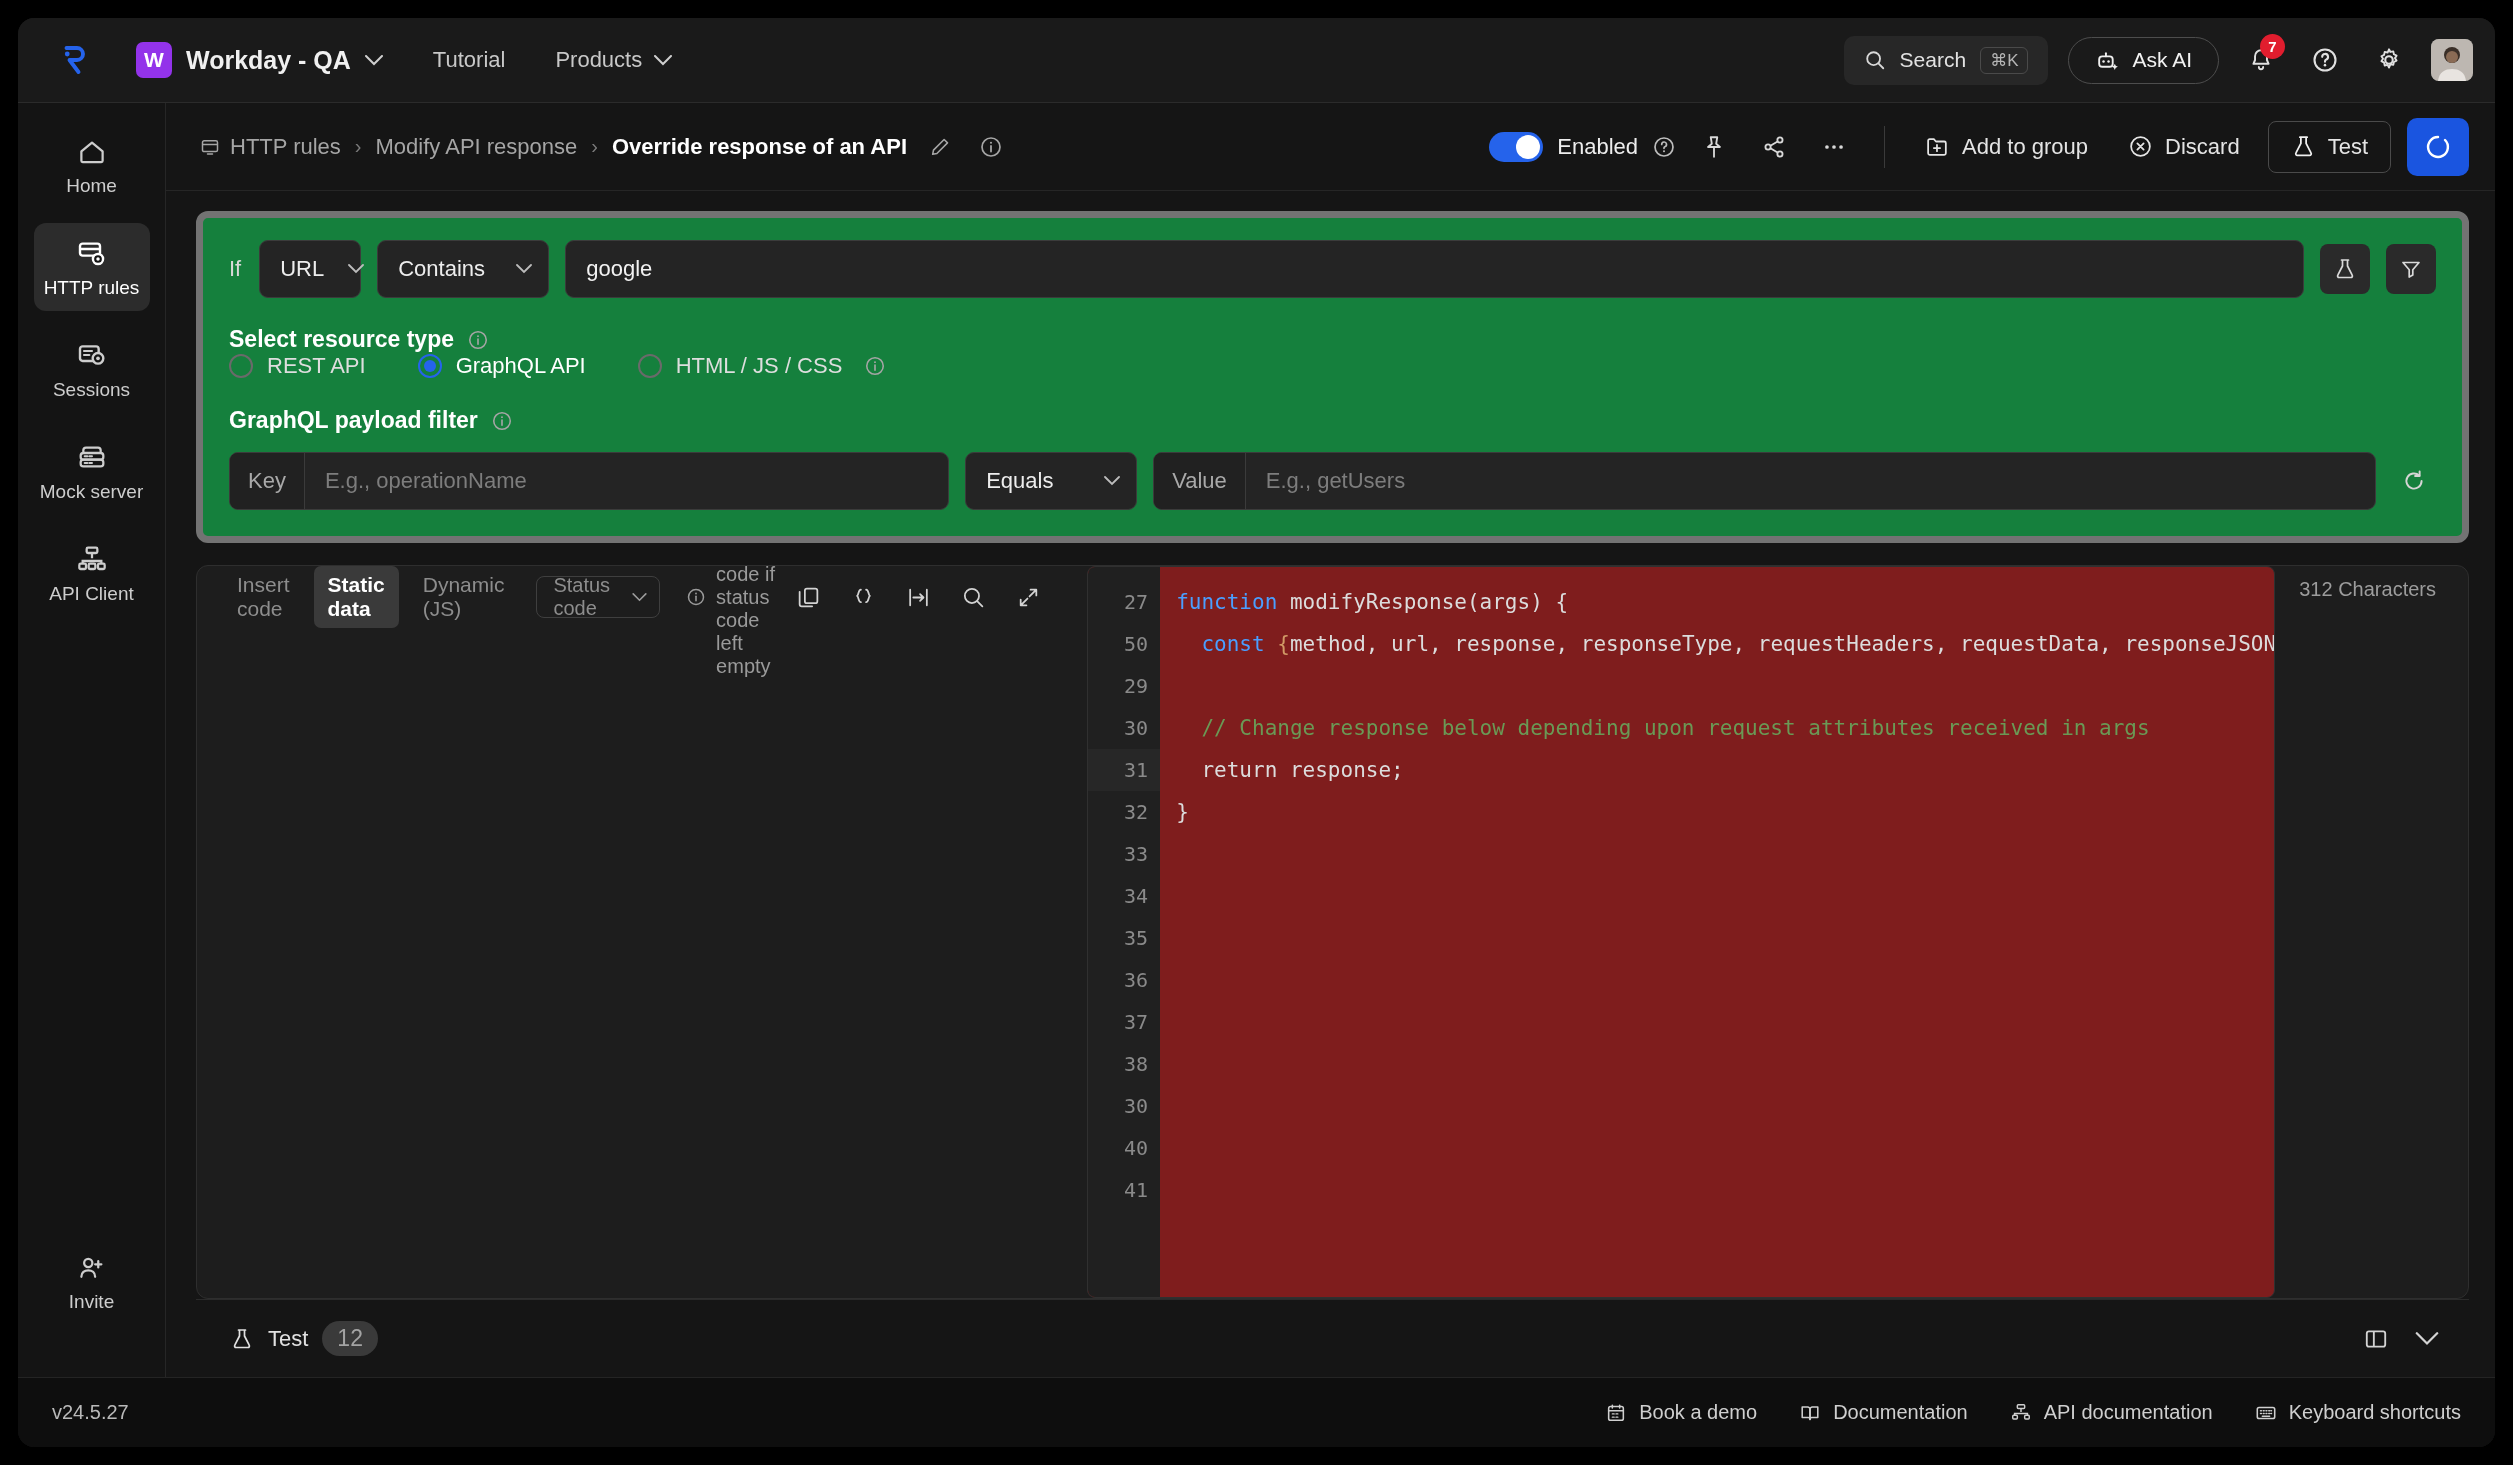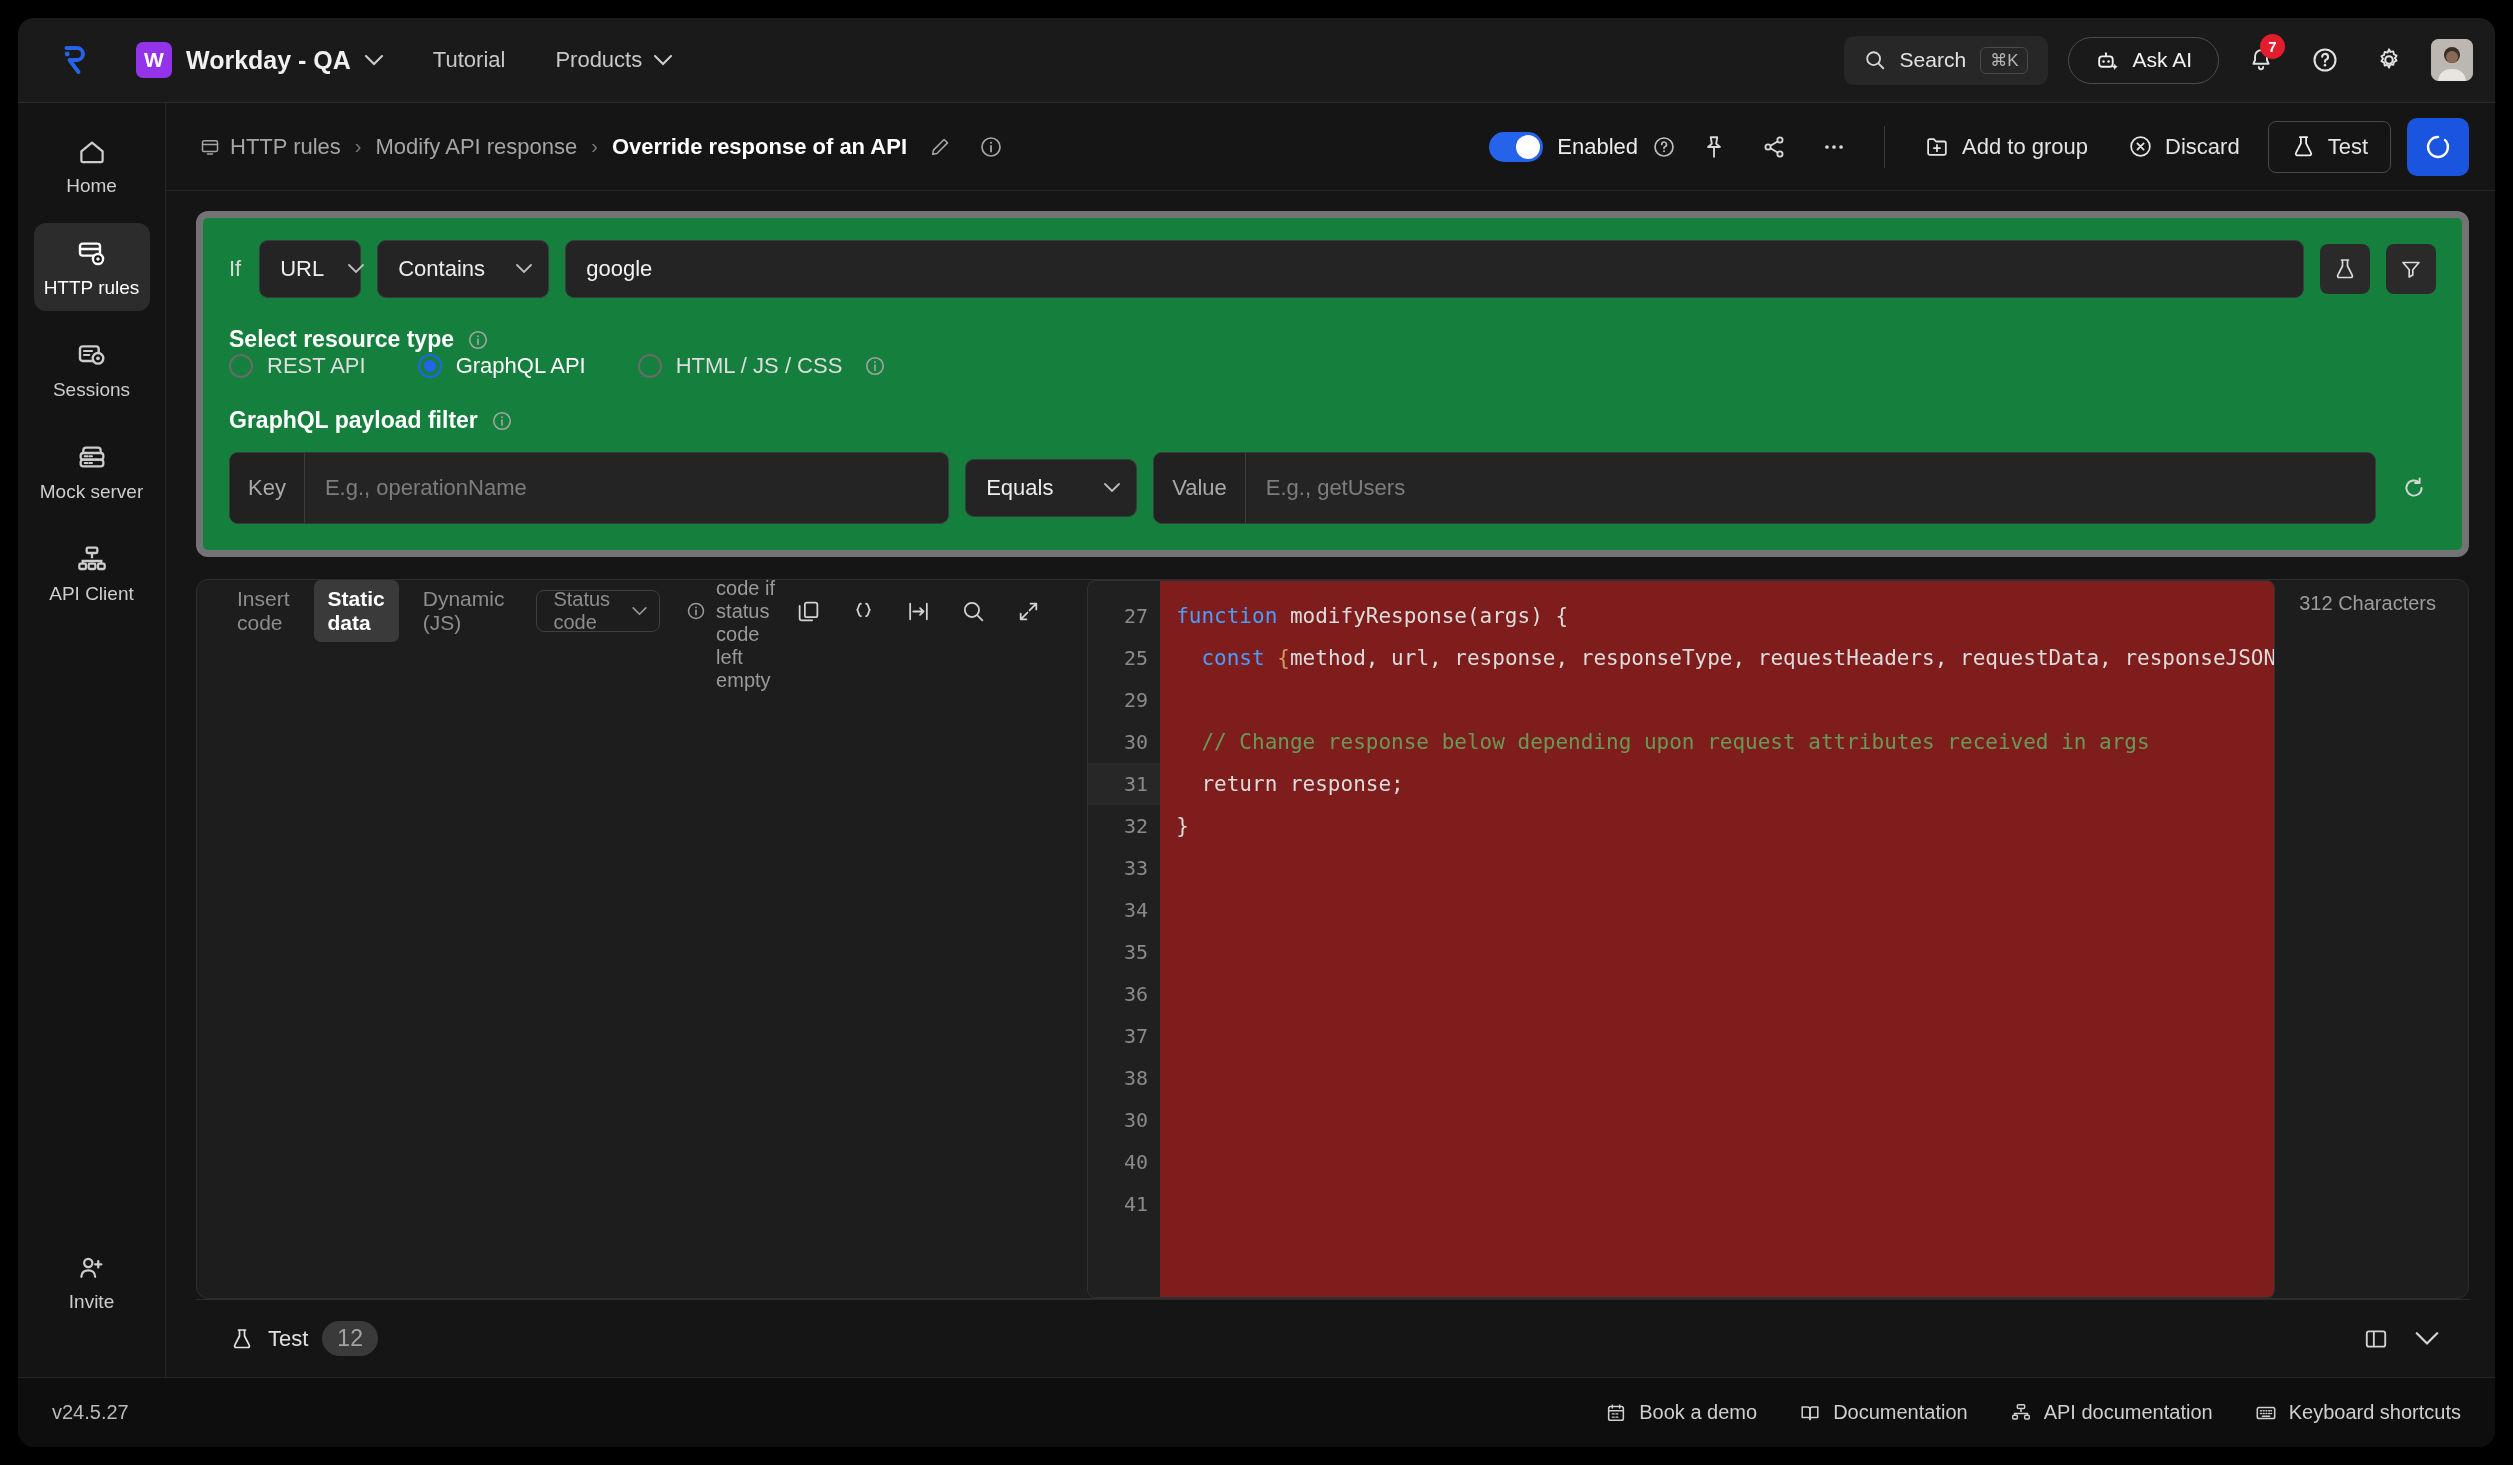--- a/index.html
+++ b/index.html
@@ -174,21 +174,21 @@
   .radio.sel .dot { border-color: #2563eb; }
   .radio.sel .dot::after {
     content:''; position: absolute; left: 4px; top: 4px;
     width: 12px; height: 12px; border-radius: 50%; background: #2563eb;
   }
   .radio .txt { color: #dedede; font-size: 22px; }
   .radio.sel .txt { color: #ffffff; }
 
   .filter-row { display: flex; align-items: center; gap: 16px; margin-top: 18px; }
   .prefixed {
-    display: flex; align-items: stretch; height: 72px;
+    display: flex; align-items: stretch; height: 58px;
     background: #242424; border: 1px solid #3b3b3b; border-radius: 9px; overflow: hidden;
   }
   .prefixed .pfx {
     display: flex; align-items: center; padding: 0 18px;
     color: #a9a9a9; font-size: 22px; border-right: 1px solid #3b3b3b; background: #212121;
   }
   .prefixed .inp {
     display: flex; align-items: center; padding: 0 20px;
     color: #7d7d7d; font-size: 22px; flex: 1;
   }
@@ -701,21 +701,21 @@
                 <svg width="25" height="25" viewBox="0 0 24 24" fill="none">
                   <path d="M14 4.5h5.5V10M10 19.5H4.5V14M19.5 4.5L13 11M4.5 19.5L11 13" stroke="#d3d3d3" stroke-width="1.7" stroke-linecap="round" stroke-linejoin="round"></path>
                 </svg>
               </span>
             </div>
           </div>
 
           <div class="code-area">
             <div class="gutter">
                 <div>27</div>
-                <div>25</div>
+                <div>50</div>
                 <div>29</div>
                 <div>30</div>
                 <div class="hl">31</div>
                 <div>32</div>
                 <div>33</div>
                 <div>34</div>
                 <div>35</div>
                 <div>36</div>
                 <div>37</div>
                 <div>38</div>

